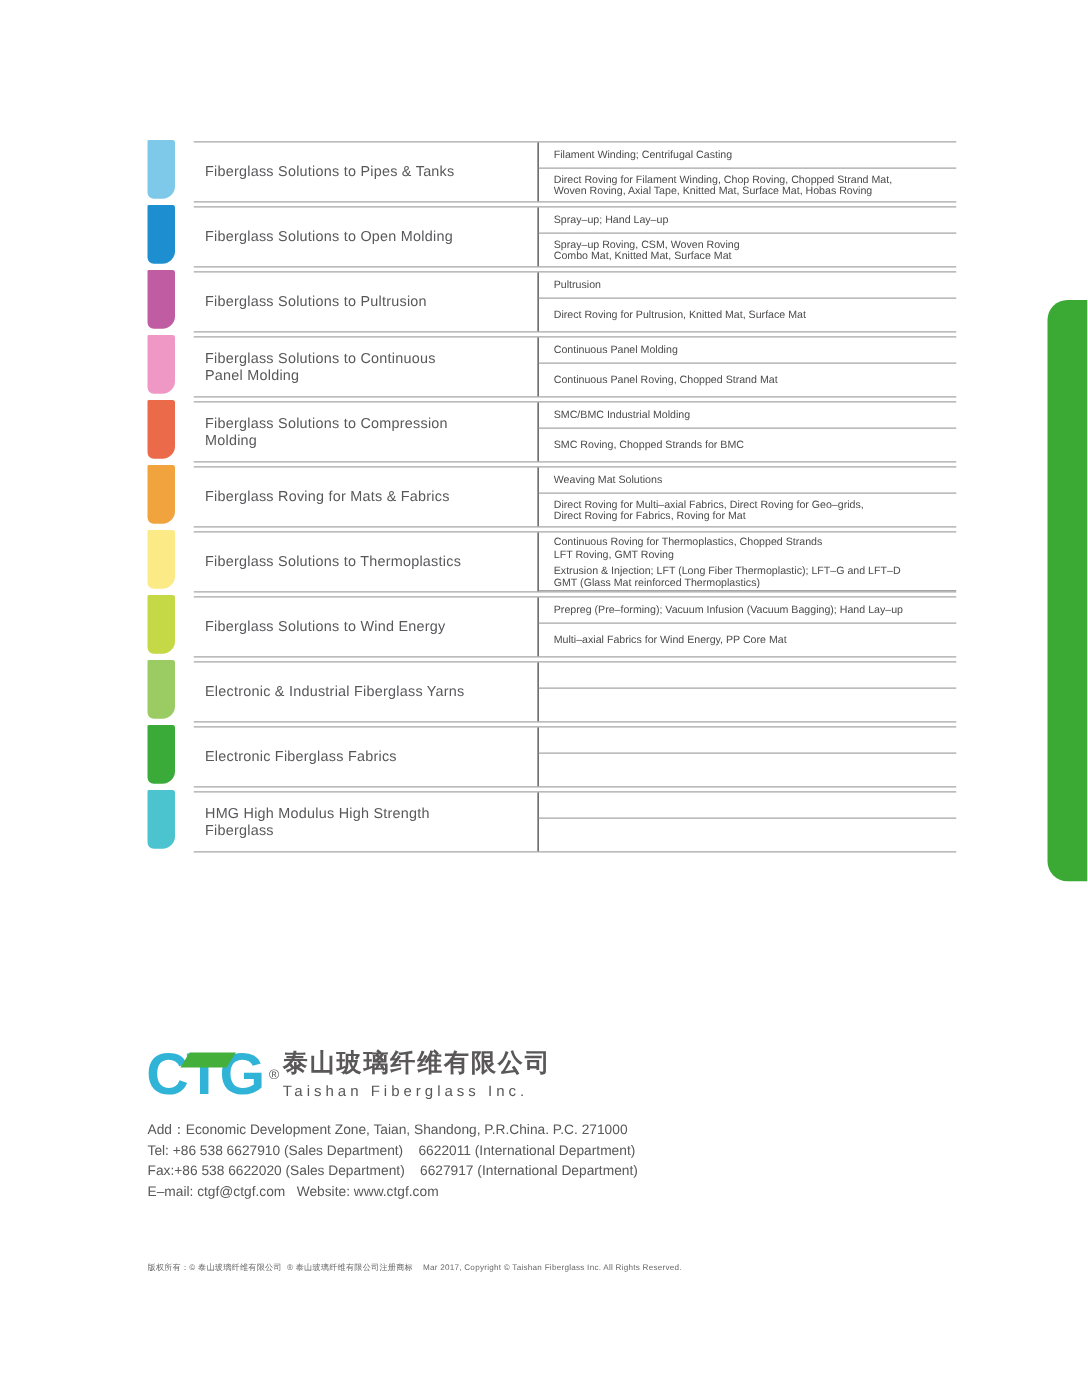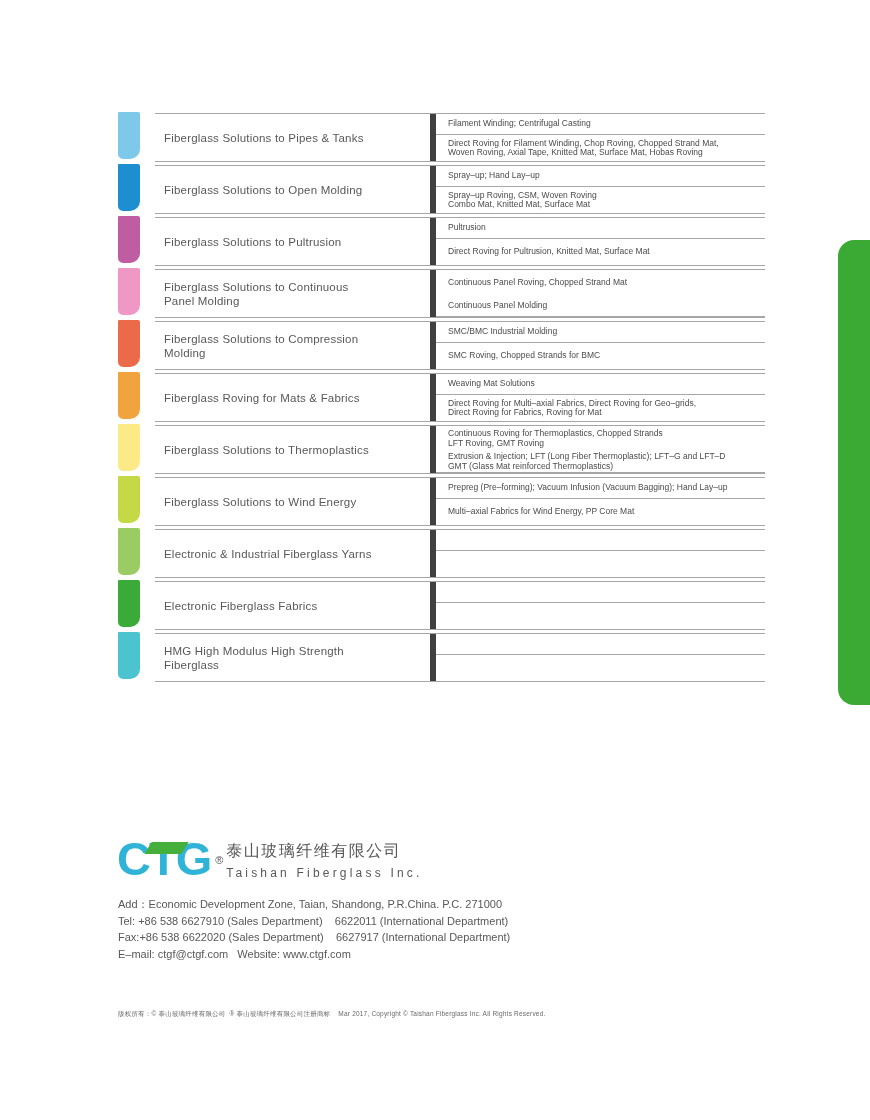--- a/index.html
+++ b/index.html
@@ -8,36 +8,36 @@
 
   
   .tab-strip{position:absolute;left:118px;top:112px;width:22px;}
   .tab{height:47px;margin-bottom:5px;border-radius:1px 2px 10px 5px;}
 
   
   .solutions-table{position:absolute;left:155px;top:113px;width:610px;}
   .block{display:flex;height:49px;box-sizing:border-box;border-top:1px solid #a6a6a6;border-bottom:1px solid #a6a6a6;margin-bottom:3px;background:#fff;}
   .label-cell{width:275px;box-sizing:border-box;display:flex;align-items:center;padding-left:9px;padding-right:6px;
               font-size:11.5px;line-height:14px;letter-spacing:.2px;color:#58585b;white-space:pre-line;}
-  .detail-cell{flex:1;border-left:6px solid #404040;display:flex;flex-direction:column;box-sizing:border-box;}
+  .detail-cell{flex:1;border-left:1px solid #404040;display:flex;flex-direction:column;box-sizing:border-box;}
   .detail-row{display:flex;align-items:center;box-sizing:border-box;padding-left:12px;padding-right:4px;
               font-size:8.5px;line-height:9.5px;color:#4c4a4b;white-space:pre-line;}
   .detail-row.r1{height:45%;border-bottom:1px solid #a6a6a6;}
   .detail-row.r2{flex:1;}
 
   
   .edge-tab{position:absolute;left:838px;top:240px;width:60px;height:465px;border-radius:16px 0 0 16px;}
 
   
   .logo-row{position:absolute;left:117px;top:836px;display:flex;align-items:flex-end;}
   .ctg{position:relative;font-weight:bold;font-size:47px;line-height:46px;color:#2fb3d6;letter-spacing:-2px;}
   .ctg-green-bar{position:absolute;left:31px;top:6px;width:37px;height:12px;background:#45af3b;transform:skewX(-32deg);}
   .ctg-reg{position:absolute;right:-13px;top:1px;font-size:11px;font-weight:normal;letter-spacing:0;color:#595757;}
   .name-col{margin-left:16px;padding-top:2px;color:#595757;}
-  .name-cn{font-size:16px;font-weight:normal;letter-spacing:1.5px;line-height:26px;}
+  .name-cn{font-size:20px;font-weight:bold;letter-spacing:1.5px;line-height:26px;}
   .name-en{font-size:12px;font-weight:normal;letter-spacing:3.2px;line-height:17px;margin-top:1px;}
 
   
   .contact{position:absolute;left:118px;top:896px;color:#595757;font-size:11px;line-height:16.5px;}
   .contact div{white-space:pre-wrap;}
 
   
   .footer{position:absolute;left:118px;top:1010px;color:#6a6868;font-size:6.5px;letter-spacing:.2px;white-space:pre-wrap;}
 </style>
 </head>
@@ -84,22 +84,22 @@
       <div class="detail-cell">
         <div class="detail-row r1">Pultrusion</div>
         <div class="detail-row r2">Direct Roving for Pultrusion, Knitted Mat, Surface Mat</div>
       </div>
     </div>
 
     <div class="block">
       <div class="label-cell">Fiberglass Solutions to Continuous
 Panel Molding</div>
       <div class="detail-cell">
+        <div class="detail-row r1">Continuous Panel Molding</div>
         <div class="detail-row r2">Continuous Panel Roving, Chopped Strand Mat</div>
-        <div class="detail-row r1">Continuous Panel Molding</div>
       </div>
     </div>
 
     <div class="block">
       <div class="label-cell">Fiberglass Solutions to Compression
 Molding</div>
       <div class="detail-cell">
         <div class="detail-row r1">SMC/BMC Industrial Molding</div>
         <div class="detail-row r2">SMC Roving, Chopped Strands for BMC</div>
       </div>

